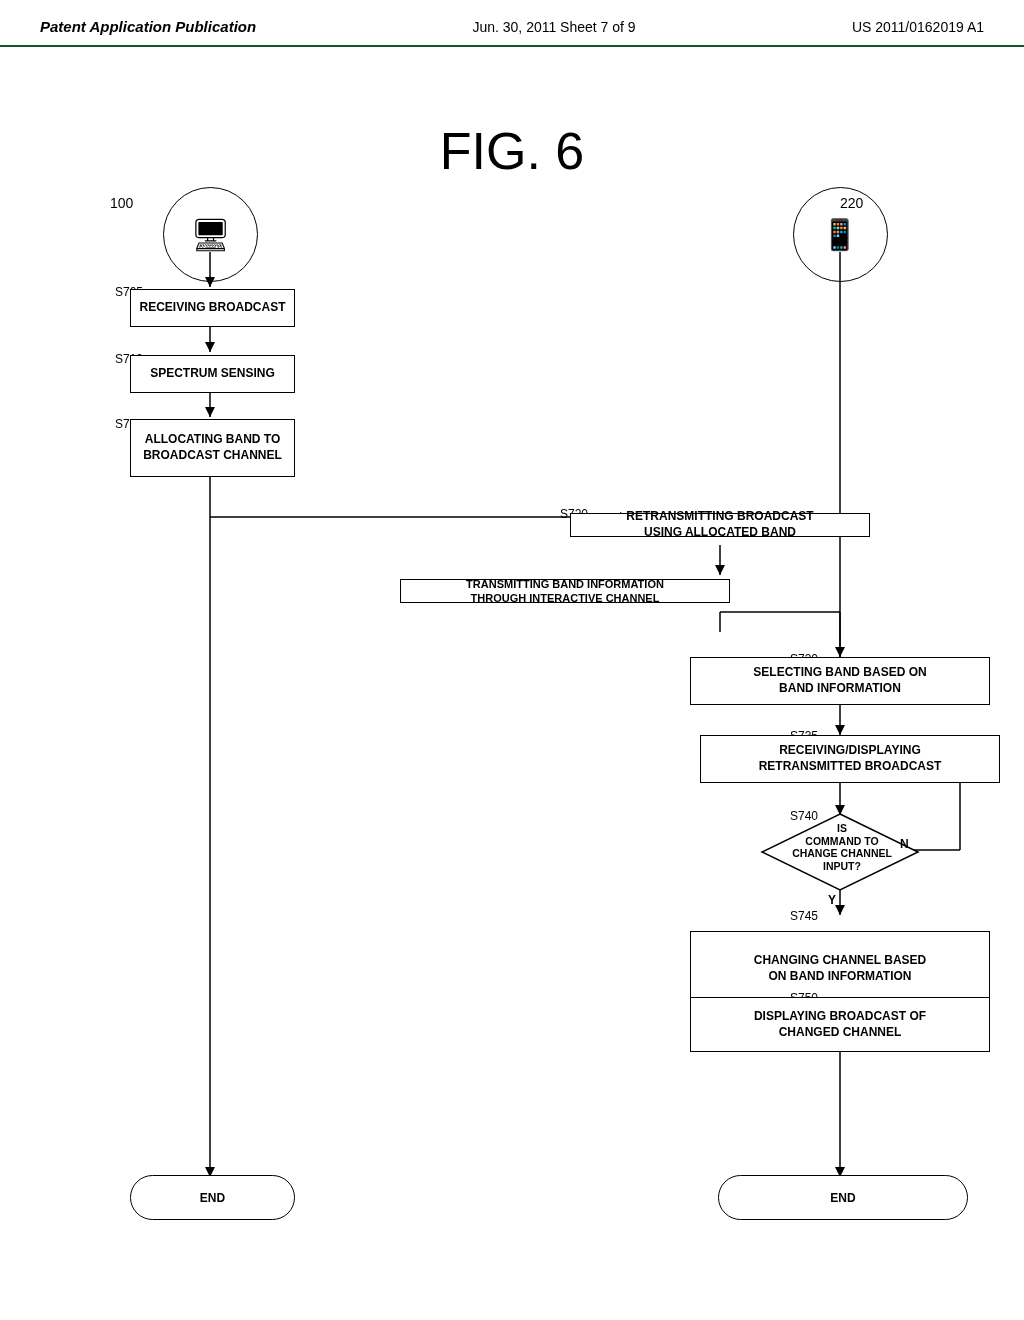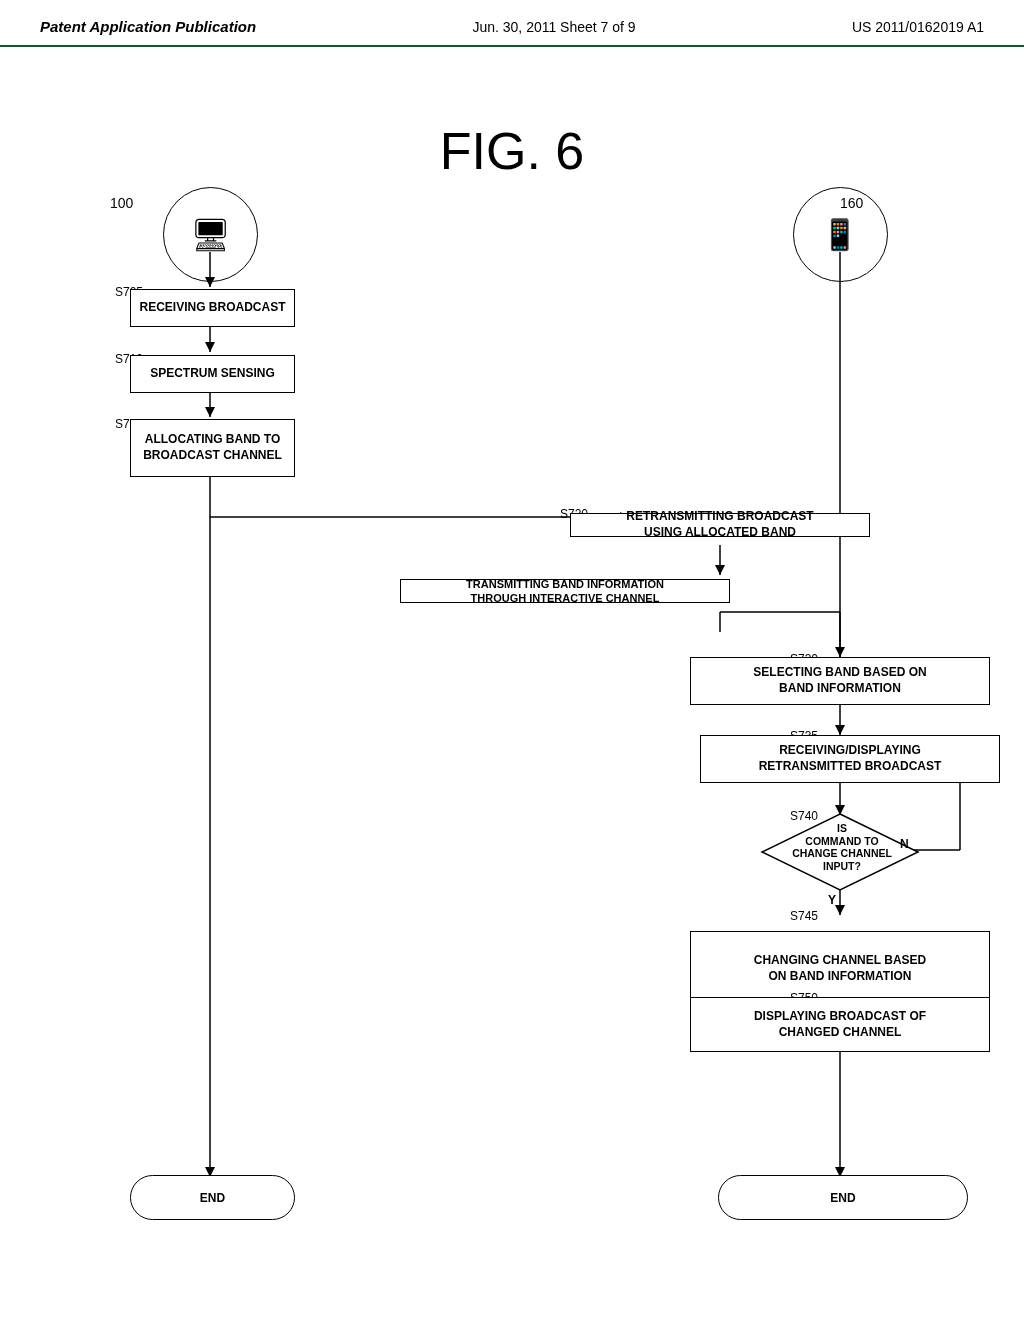--- a/index.html
+++ b/index.html
@@ -196,21 +196,21 @@
   </svg>
 
   <div class="device-circle" style="left:163px; top:130px; width:95px; height:95px;">
     <span class="tv-icon">🖥</span>
   </div>
   <div class="step-label" style="left:110px; top:138px; font-size:14px;">100</div>
 
   <div class="device-circle" style="left:793px; top:130px; width:95px; height:95px;">
     <span class="phone-icon">📱</span>
   </div>
-  <div class="step-label" style="left:840px; top:138px; font-size:14px;">160</div>
+  <div class="step-label" style="left:840px; top:138px; font-size:14px;">220</div>
 
   <div class="step-label" style="left:115px; top:228px;">S705</div>
 
   <div class="flow-box" style="left:130px; top:232px; width:165px; height:38px;">
     <span>RECEIVING BROADCAST</span>
   </div>
 
   <div class="step-label" style="left:115px; top:295px;">S710</div>
 
   <div class="flow-box" style="left:130px; top:298px; width:165px; height:38px;">

